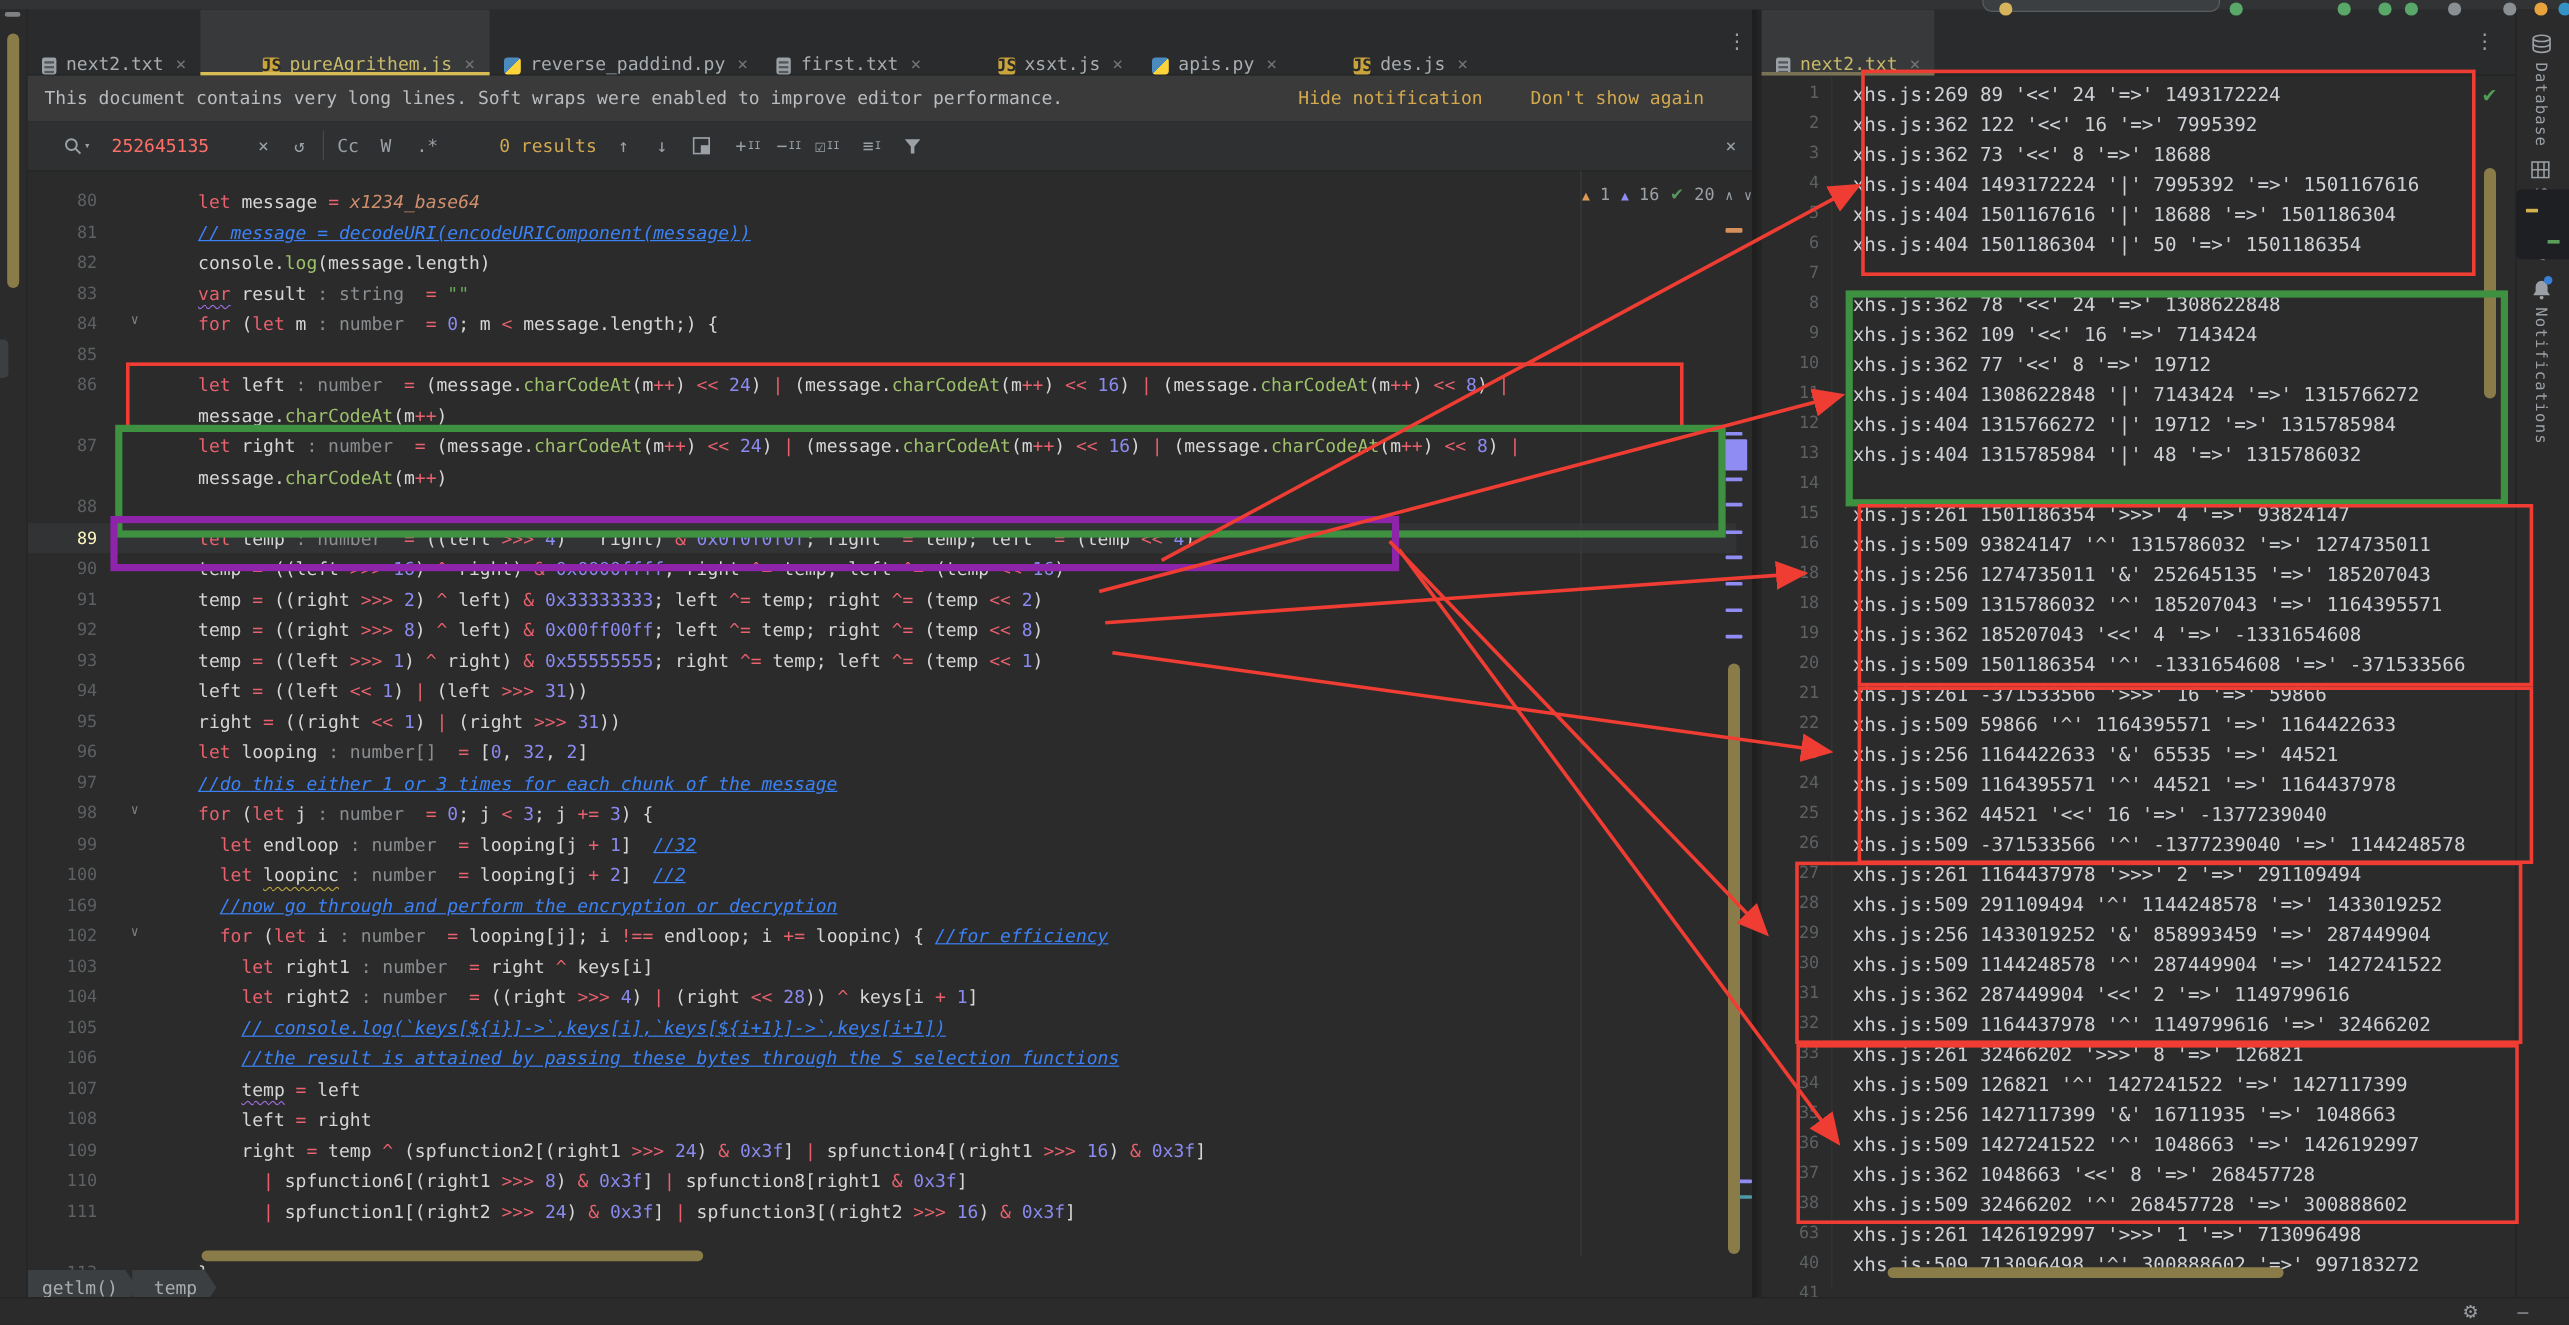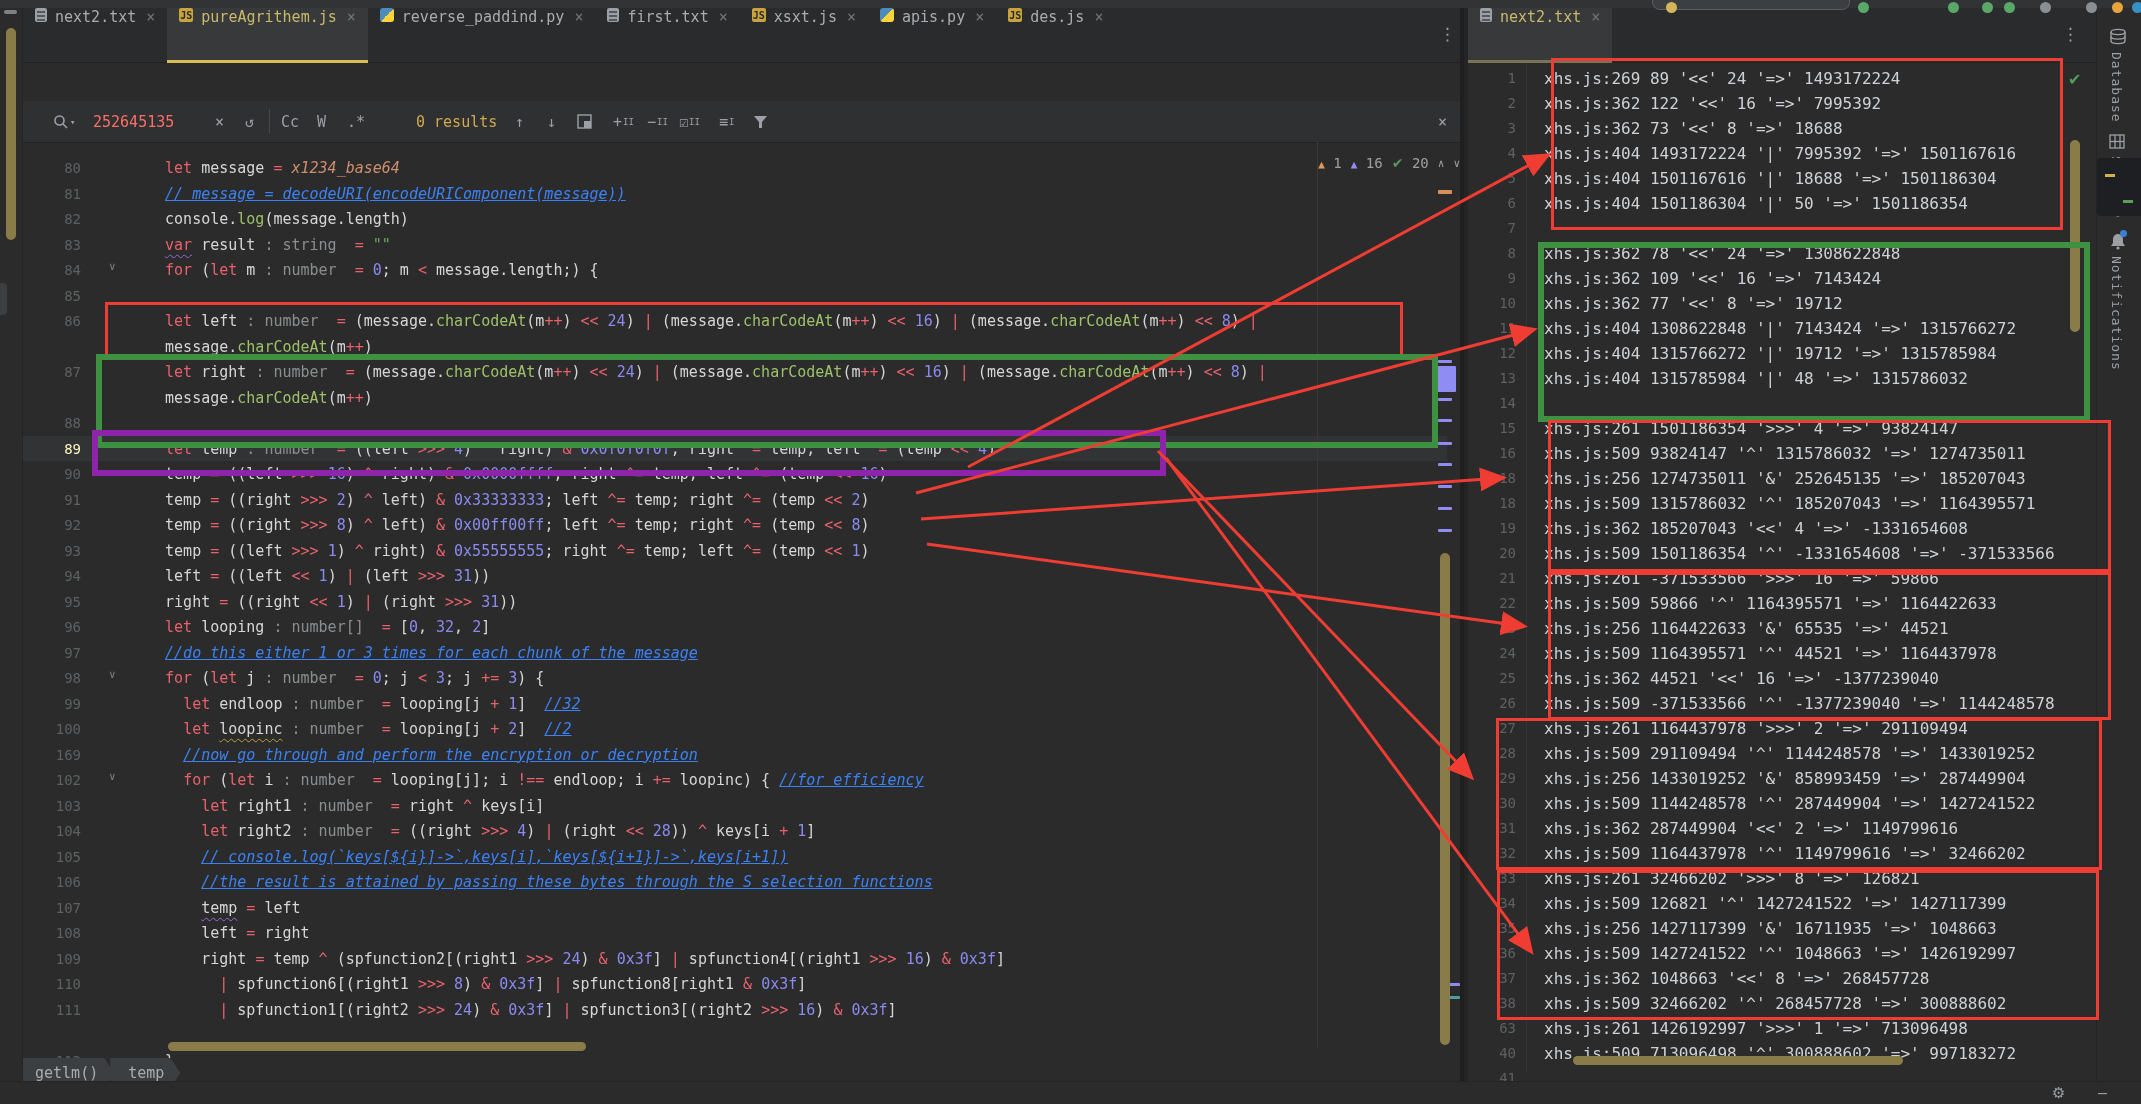--- a/index.html
+++ b/index.html
@@ -16,30 +16,30 @@
   #left-stripe{left:0;top:8px;width:22px;height:1096px;background:#2b2b2b;border-right:1px solid #242424;}
   #left-stripe .stub{position:absolute;left:4px;top:2px;width:13px;height:4px;background:#7e8284;border-radius:2px;}
   #left-stripe .olive{position:absolute;left:6px;top:20px;width:10px;height:212px;background:#8a7c48;border-radius:5px;}
   #left-stripe .stub2{position:absolute;left:0;top:275px;width:7px;height:32px;background:#3c3f41;border-radius:0 4px 4px 0;}
   
   #left-pane{left:23px;top:8px;width:1437px;height:1096px;background:#2b2b2b;}
   #right-pane{left:1464px;top:8px;width:632px;height:1096px;background:#2b2b2b;border-left:4px solid #242424;}
   #tool-stripe{left:2096px;top:8px;width:45px;height:1096px;background:#2b2b2b;border-left:1px solid #242424;}
   
   .tabbar{position:absolute;left:0;top:0;right:0;height:54px;background:#2a2b2d;border-bottom:1px solid #222;display:flex;align-items:stretch;}
-  .tab{display:flex;align-items:flex-start;gap:8px;padding:0 12px;font-size:15px;color:#a9adb0;position:relative;cursor:default;}
+  .tab{display:flex;align-items:flex-end;gap:8px;padding:0 12px;font-size:15px;color:#a9adb0;position:relative;cursor:default;}
   .tab.active{background:#37393b;}
   .tab.active .tlabel{color:#c9ba6a;}
   .tab .close{color:#6f7577;font-size:15px;margin-left:2px;}
   .tab.active .underline{position:absolute;left:0;right:0;bottom:-1px;height:3px;background:#d8bd56;}
   #right-pane .tab.active .underline{background:#7a7254;}
   .ficon{width:15px;height:15px;display:inline-flex;align-items:center;justify-content:center;flex:0 0 auto;}
   .ficon.txt{background:#9aa0a6;border-radius:2px;width:12px;height:14px;position:relative;}
   .ficon.txt i{position:absolute;left:2px;right:2px;height:1.5px;background:#55585c;}
-  .ficon.js{background:#c9a43d;border-radius:2px;color:#2b2b2b;font-size:10px;font-weight:bold;width:14px;height:14px;}
+  .ficon.js{background:#c9a43d;border-radius:2px;color:#2b2b2b;font-size:14px;font-weight:bold;width:14px;height:14px;margin-left:40px;}
   .ficon.py{background:linear-gradient(135deg,#4b8bbe 50%,#ffd43b 50%);border-radius:3px;width:14px;height:14px;}
   .kebab{color:#9aa0a6;font-size:17px;}
   
   #notif{left:0;top:55px;width:1437px;height:38px;background:#3a3a3a;display:flex;align-items:center;font-size:15px;color:#b9bdc0;border-bottom:1px solid #2a2a2a;}
   #notif .msg{margin-left:14px;}
   #notif .links{margin-left:auto;margin-right:40px;display:flex;gap:40px;}
   #notif .links span{color:#d2a94f;}
   
   #findbar{left:0;top:93px;width:1437px;height:41px;background:#2f3032;border-bottom:1px solid #222;font-size:15px;}
   #findbar .it{position:absolute;top:0;height:41px;display:flex;align-items:center;color:#9ba1a6;}
@@ -162,20 +162,27 @@
         <span class="close">×</span>
       </div>
       <div class="tab">
         <span class="ficon js">JS</span>
         <span class="tlabel">des.js</span>
         <span class="close">×</span>
       </div>
     </div>
   <span class="abs kebab" style="left:1416px;top:16px;">⋮</span>
 
+  <div id="notif" class="abs">
+    <span class="msg">This document contains very long lines. Soft wraps were enabled to improve editor performance.</span>
+    <span class="links">
+      <span>Hide notification</span>
+      <span>Don't show again</span>
+    </span>
+  </div>
 
   <div id="findbar" class="abs">
     <span class="it" style="left:30px;">
       <svg width="16" height="16" viewBox="0 0 16 16">
           <circle cx="6.5" cy="6.5" r="4.5" fill="none" stroke="#9ba1a6" stroke-width="1.6"></circle>
           <line x1="10" y1="10" x2="14" y2="14" stroke="#9ba1a6" stroke-width="1.6"></line>
         </svg>
       <span style="font-size:9px;margin-left:1px;">▾</span>
     </span>
     <span class="it query" style="left:70px;">252645135</span>

